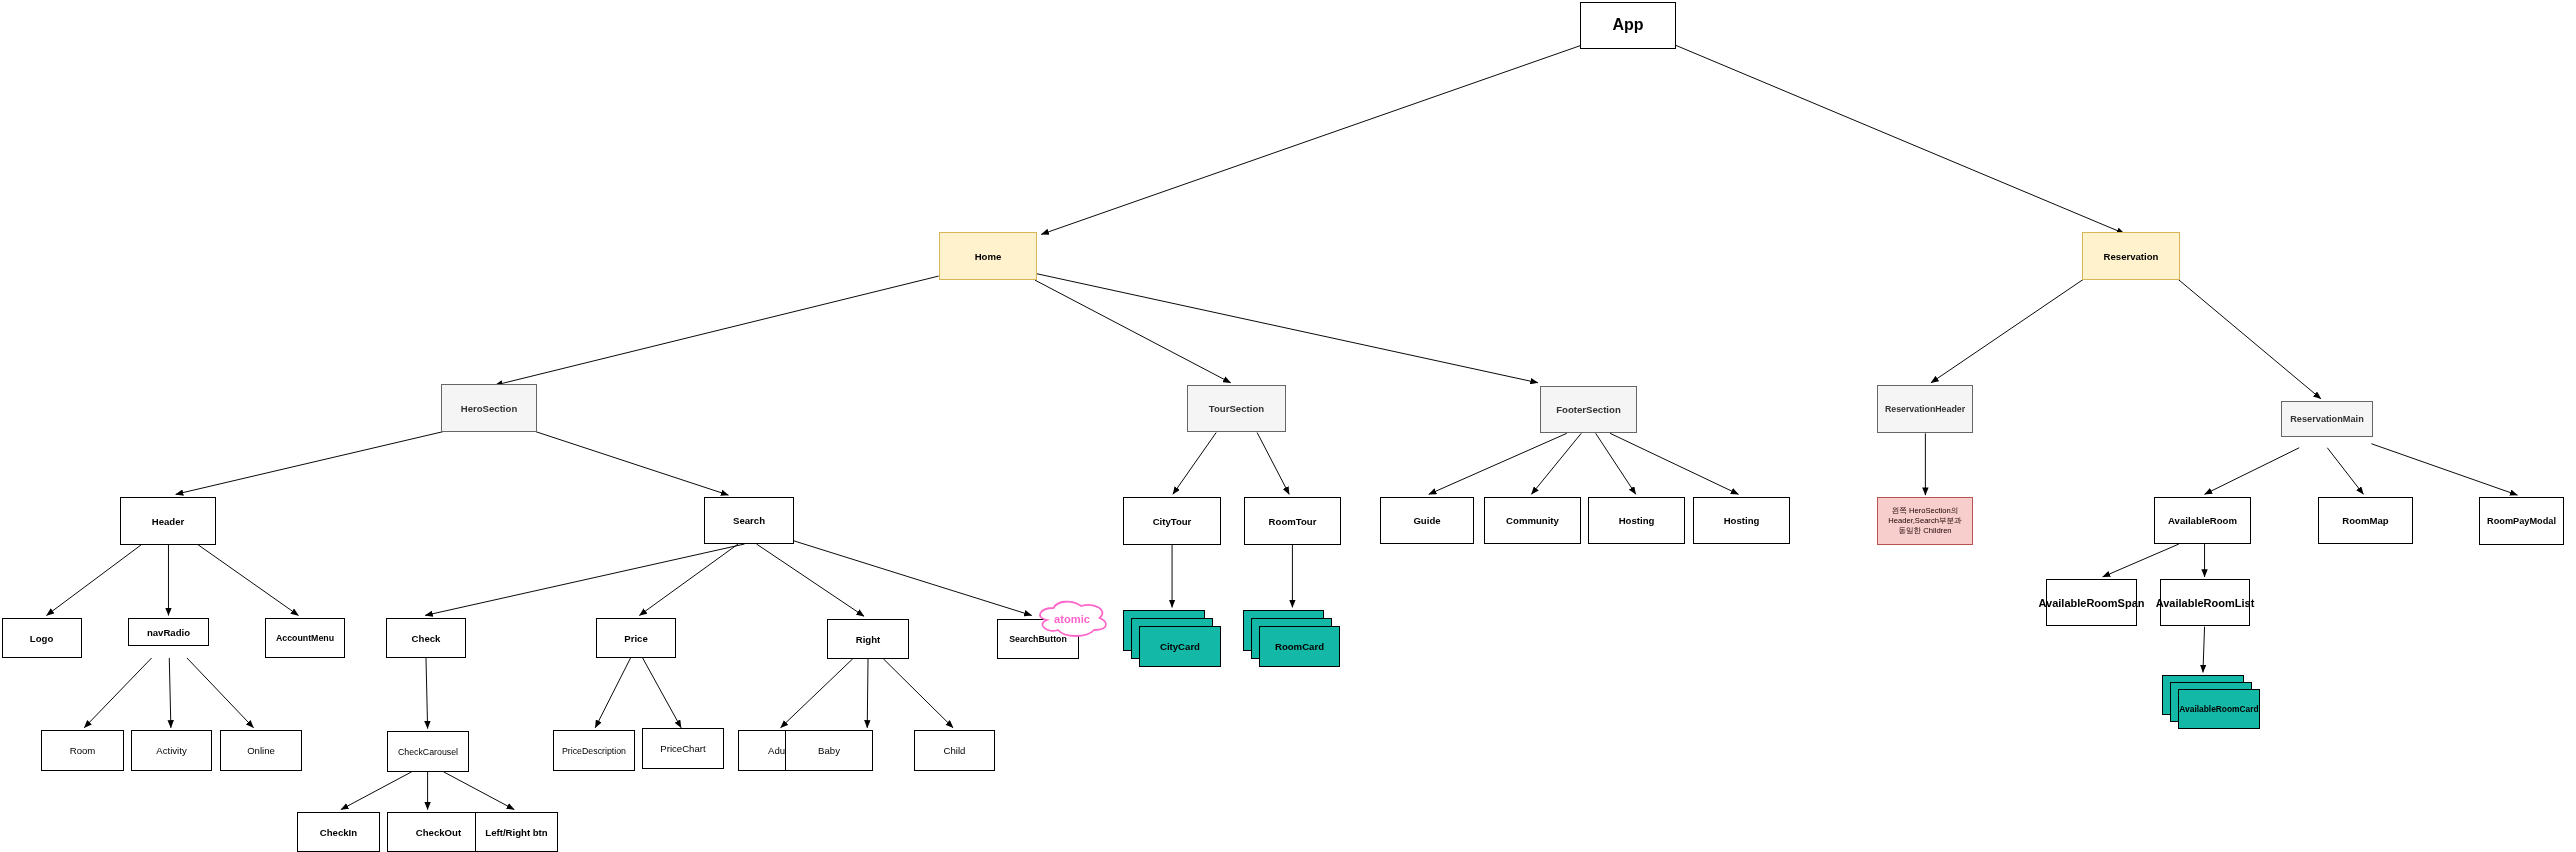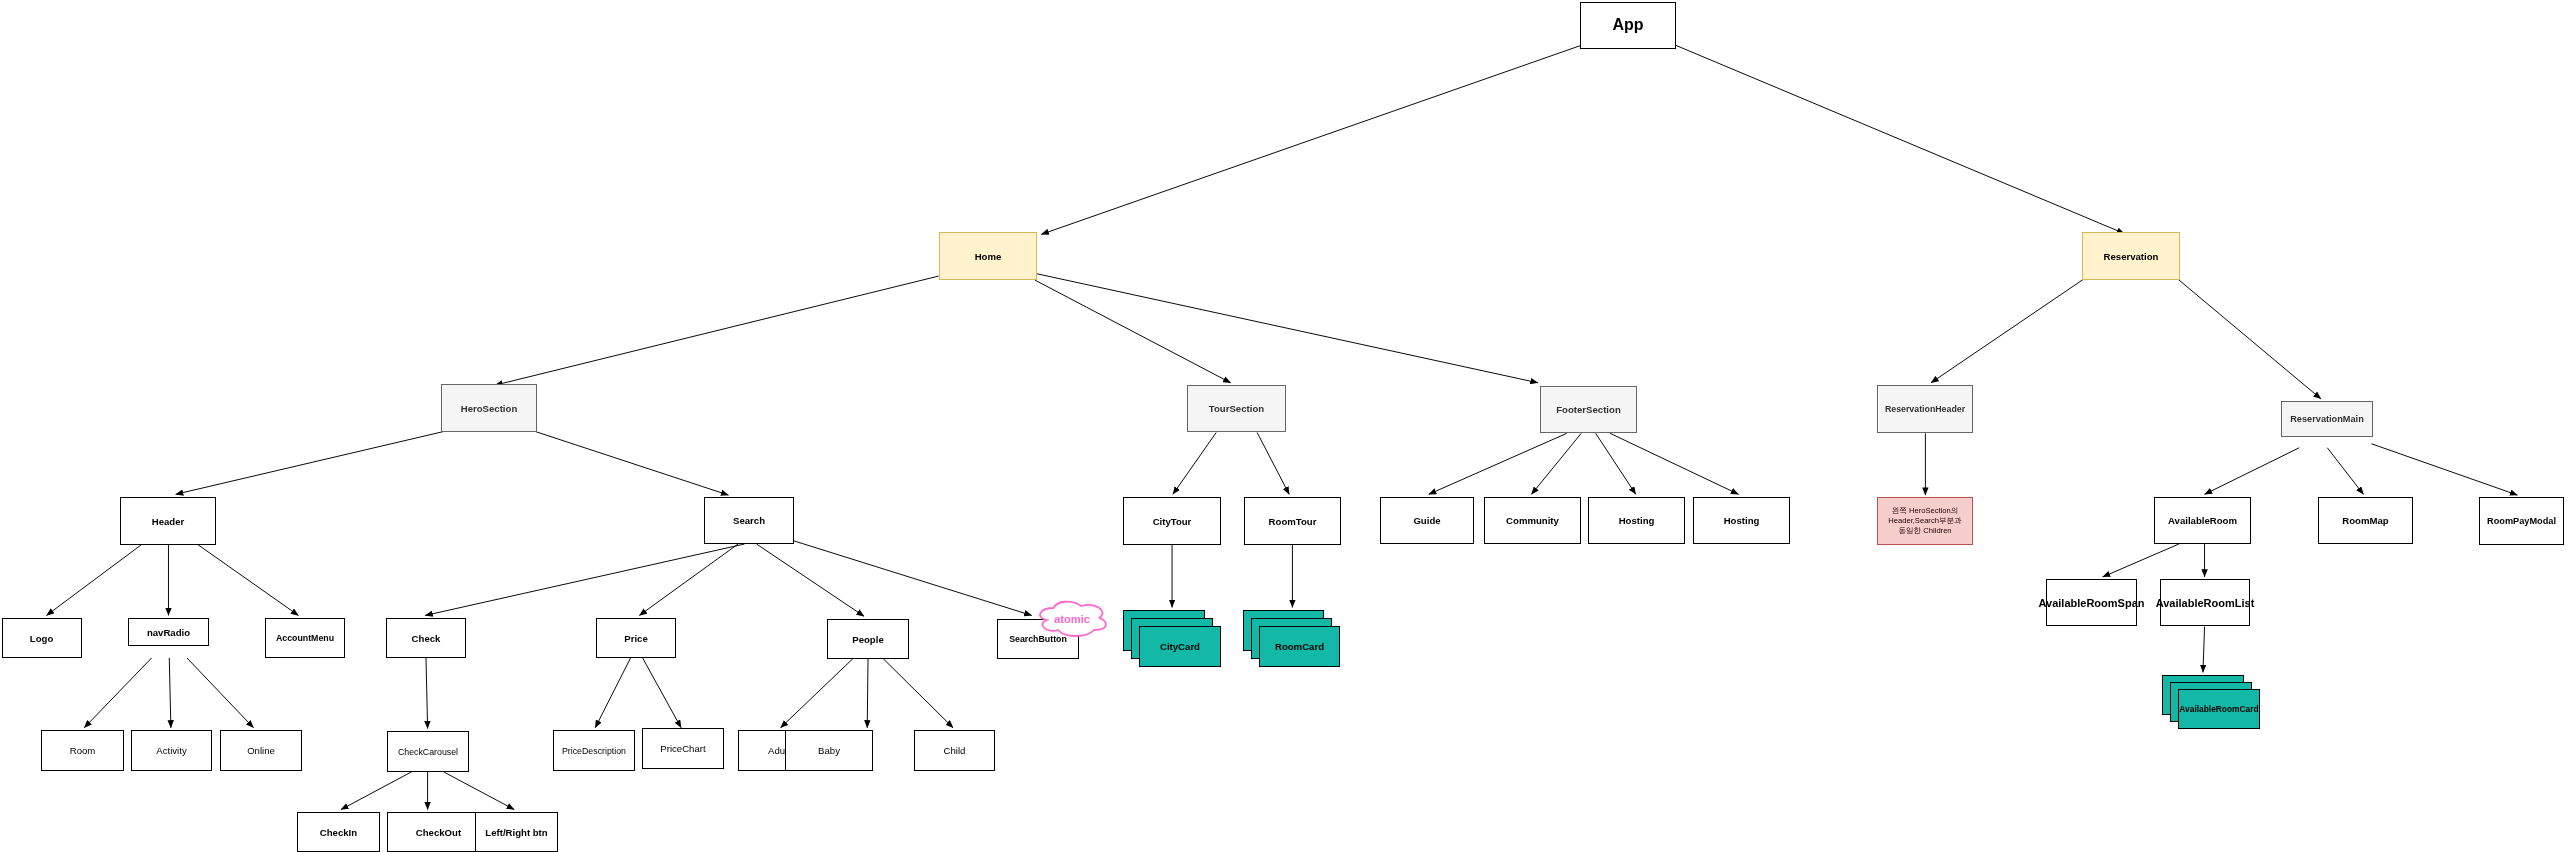--- a/index.html
+++ b/index.html
@@ -127,21 +127,21 @@
   <div class="node" style="left:2154px;top:497px;width:97px;height:47px">AvailableRoom</div>
   <div class="node" style="left:2318px;top:497px;width:95px;height:47px">RoomMap</div>
   <div class="node s115" style="left:2479px;top:497px;width:85px;height:48px">RoomPayModal</div>
 
   <div class="node" style="left:1.6px;top:618px;width:80px;height:40px">Logo</div>
   <div class="node" style="left:128px;top:618px;width:81px;height:28px">navRadio</div>
   <div class="node s11" style="left:265px;top:618px;width:80px;height:40px">AccountMenu</div>
 
   <div class="node" style="left:386px;top:618px;width:80px;height:40px">Check</div>
   <div class="node" style="left:596px;top:618px;width:80px;height:40px">Price</div>
-  <div class="node" style="left:827px;top:619px;width:82px;height:40px">People</div>
+  <div class="node" style="left:827px;top:619px;width:82px;height:40px">Right</div>
   <div class="node s11" style="left:997px;top:619px;width:82px;height:40px">SearchButton</div>
 
   <div class="node regular" style="left:41px;top:730px;width:83px;height:41px">Room</div>
   <div class="node regular" style="left:131px;top:730px;width:81px;height:41px">Activity</div>
   <div class="node regular" style="left:220px;top:730px;width:82px;height:41px">Online</div>
   <div class="node regular s11" style="left:387px;top:731px;width:82px;height:41px">CheckCarousel</div>
   <div class="node regular s11" style="left:553px;top:730px;width:82px;height:41px">PriceDescription</div>
   <div class="node regular" style="left:642px;top:728px;width:82px;height:41px">PriceChart</div>
   <div class="node regular" style="left:738px;top:730px;width:82px;height:41px">Adult</div>
   <div class="node regular" style="left:785px;top:730px;width:88px;height:41px">Baby</div>

